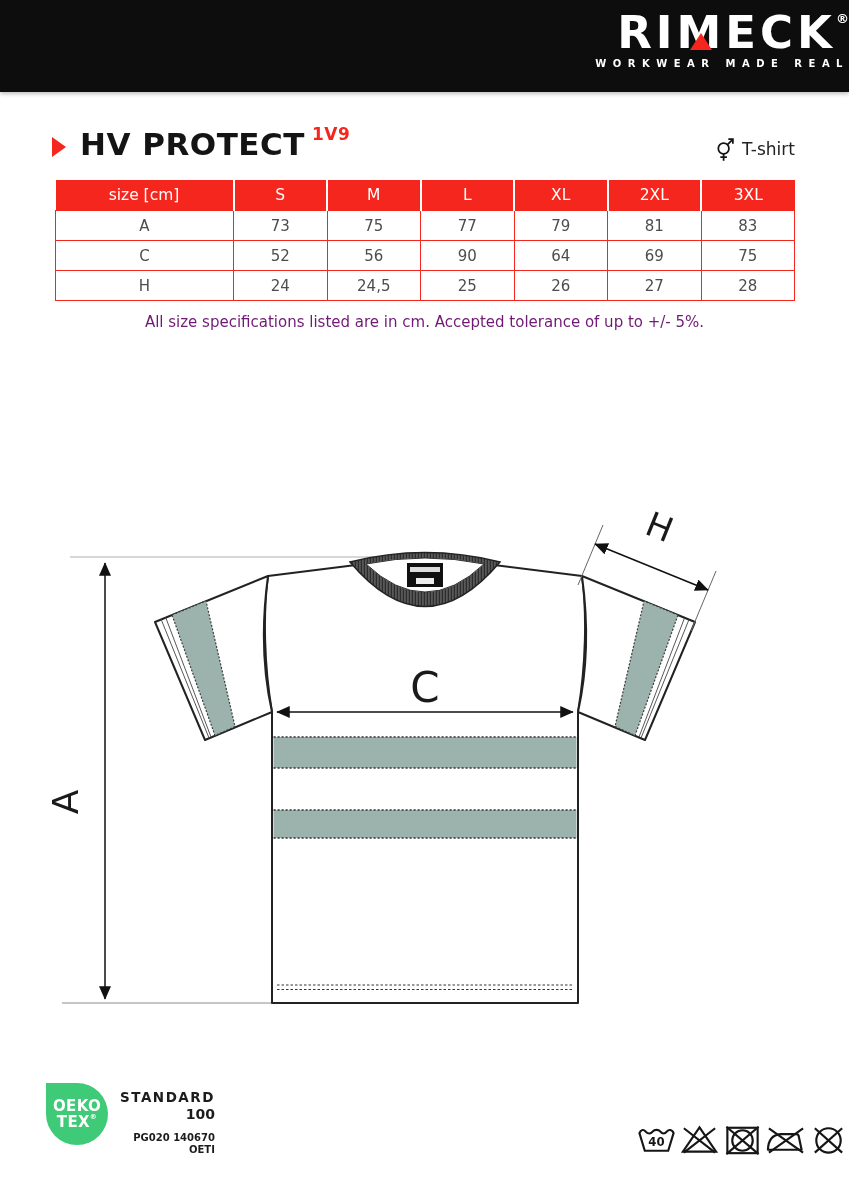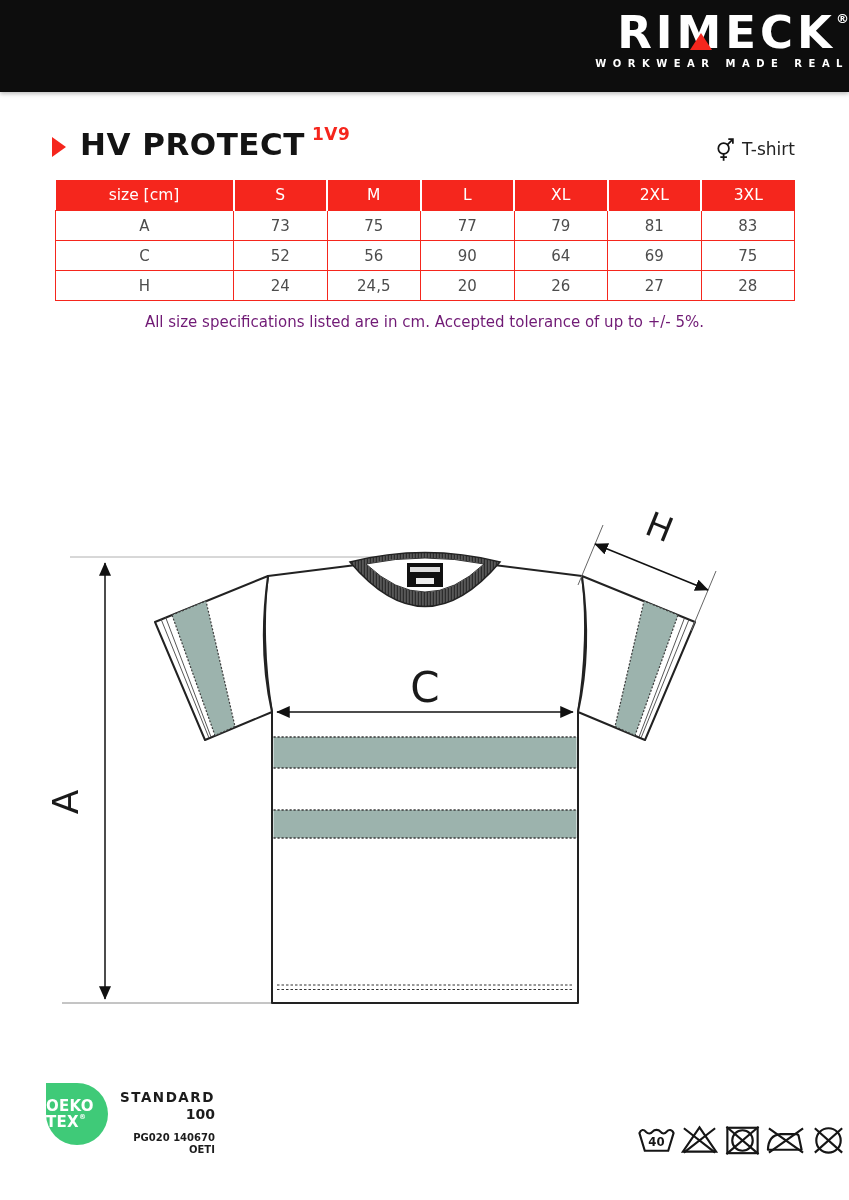--- a/index.html
+++ b/index.html
@@ -42,21 +42,21 @@
   .note{position:absolute;left:0;top:313px;width:849px;text-align:center;
         font-size:15px;color:#701a75;}
 
   
   .diagram{position:absolute;left:0;top:505px;}
   .dim-label{font-family:"DejaVu Sans","Liberation Sans",sans-serif;fill:#1a1a1a;}
 
   
   .oeko{position:absolute;left:46px;top:1083px;display:flex;gap:12px;}
   .oeko-blob{width:62px;height:62px;background:#3fca78;border-radius:0 52% 52% 52%;
-             display:flex;flex-direction:column;justify-content:center;
+             display:flex;flex-direction:column;align-items:center;justify-content:center;
              color:#fff;font-weight:800;font-size:15px;line-height:1.08;letter-spacing:.3px;}
   .oeko-blob .reg2{font-size:7px;vertical-align:top;}
   .oeko-text{display:flex;flex-direction:column;align-items:flex-end;padding-top:6px;color:#1c1c1c;}
   .oeko-standard{font-size:13.5px;font-weight:800;letter-spacing:1.5px;}
   .oeko-100{font-size:14px;font-weight:800;margin-top:1px;}
   .oeko-code{font-size:10px;font-weight:700;margin-top:10px;}
   .oeko-inst{font-size:10px;font-weight:700;margin-top:1px;}
 
   .care{position:absolute;left:636px;top:1122px;display:flex;gap:2px;}
   .care svg{display:block;}
@@ -129,21 +129,21 @@
         <td>56</td>
         <td>90</td>
         <td>64</td>
         <td>69</td>
         <td>75</td>
       </tr>
       <tr>
         <td>H</td>
         <td>24</td>
         <td>24,5</td>
-        <td>20</td>
+        <td>25</td>
         <td>26</td>
         <td>27</td>
         <td>28</td>
       </tr>
     </tbody>
   </table>
 
   <div class="note">All size specifications listed are in cm. Accepted tolerance of up to +/- 5%.</div>
 
   <svg class="diagram" width="849" height="520" viewBox="0 0 849 520">

